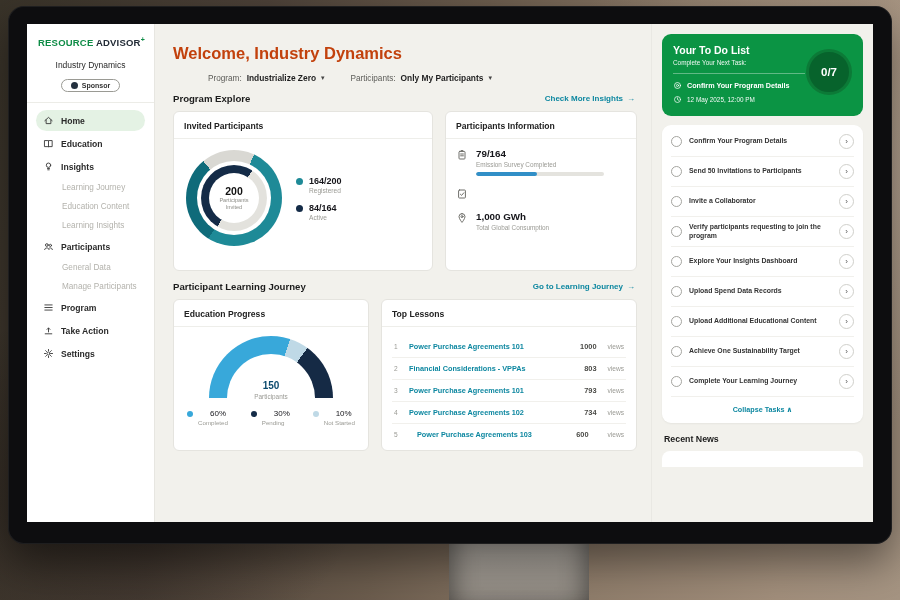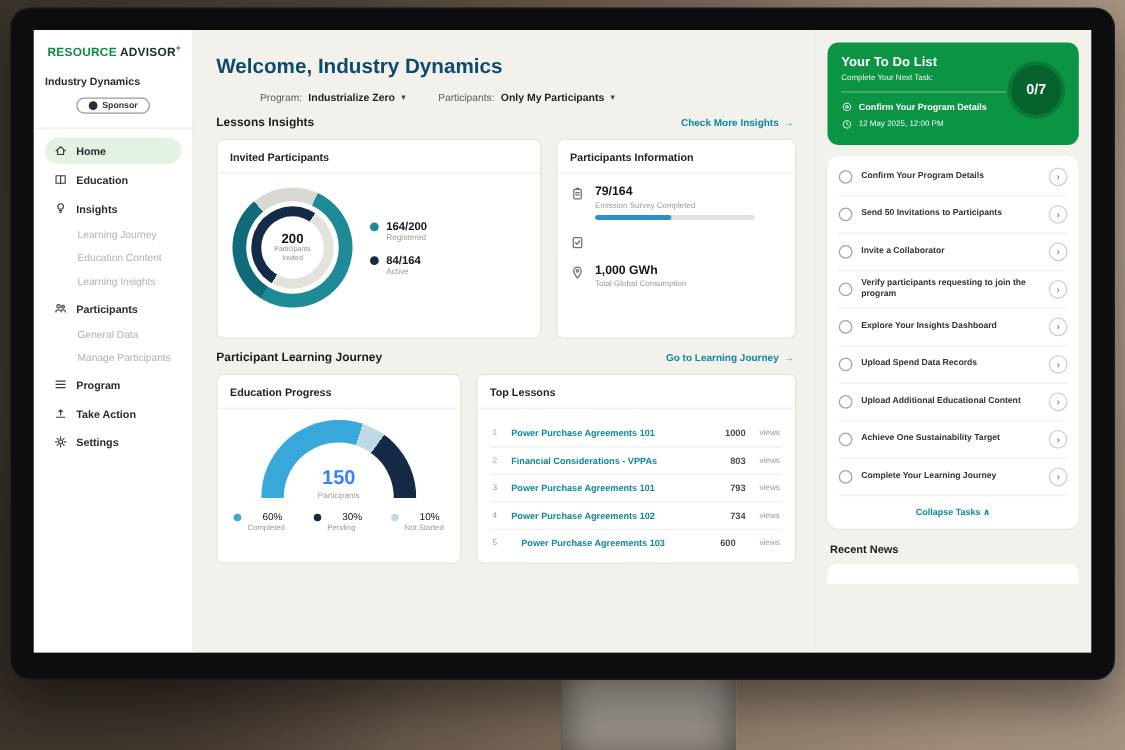--- a/index.html
+++ b/index.html
@@ -15,34 +15,34 @@
     background:linear-gradient(180deg,#b7b1a9 0%,#a29c94 45%,#8b857d 100%);
     box-shadow:inset 22px 0 26px -18px rgba(0,0,0,.45),inset -22px 0 26px -18px rgba(0,0,0,.45);}
   .monitor{position:absolute;left:8px;top:6px;width:884px;height:538px;background:#0d0d0f;border-radius:16px;
     box-shadow:0 18px 40px rgba(0,0,0,.45),inset 0 0 0 1px rgba(255,255,255,.07);}
   .screen{position:absolute;left:19px;top:18px;width:846px;height:498px;background:#fff;display:flex;overflow:hidden;}
 
   
   .sidebar{width:128px;min-width:128px;background:#fff;border-right:1px solid #e7e6e1;padding:12px 9px 0;box-sizing:border-box;}
   .logo{font-size:9.5px;font-weight:800;letter-spacing:.2px;padding-left:2px;white-space:nowrap;}
   .lg-res{color:#0e8c46;} .lg-adv{color:#222b36;} .lg-plus{color:#0e8c46;font-size:7px;font-weight:800;}
-  .org{text-align:left;font-size:8.5px;font-weight:700;color:#2a2a2a;margin-top:12px;}
+  .org{text-align:center;font-size:8.5px;font-weight:400;color:#2a2a2a;margin-top:12px;}
   .sponsor-wrap{text-align:center;margin:5px 0 9px;}
   .sponsor{display:inline-flex;align-items:center;gap:4px;border:1px solid #9a9a94;border-radius:9px;padding:2px 9px;font-size:7px;font-weight:700;color:#333;}
   .sp-ic{width:7px;height:7px;border-radius:50%;background:#24313f;display:inline-block;}
   .side-div{height:1px;background:#ecece7;margin:0 -9px;}
   .nav{margin-top:7px;}
   .nav-item{display:flex;align-items:center;gap:7px;padding:5px 7px;margin:2px 0;border-radius:12px;font-size:8.6px;font-weight:700;color:#2b2b2b;cursor:pointer;}
   .nav-item.active{background:#e4f2e4;}
   .nav-item.sub{padding:4px 7px 4px 26px;font-size:8.2px;font-weight:500;color:#b3b2ac;}
   .nic{width:11px;height:11px;stroke:#3a3a3a;fill:none;stroke-width:1;stroke-linecap:round;stroke-linejoin:round;flex:none;}
 
   
   .main{flex:1;background:#f2f1ec;padding:14px 14px 0 18px;box-sizing:border-box;min-width:0;}
-  .welcome{font-size:16.5px;font-weight:800;color:#0c4a6e;margin:6px 0 10px;}
+  .welcome{font-size:16.5px;font-weight:800;color:#c2410c;margin:6px 0 10px;}
   .filters{display:flex;gap:26px;align-items:center;margin-bottom:10px;padding-left:35px;}
   .filter{display:flex;align-items:center;gap:5px;font-size:8.2px;color:#5c5c58;cursor:pointer;}
   .filter b{font-size:8.4px;color:#1f1f1f;font-weight:700;}
   .chev{font-size:7px;color:#444;}
   .sec-row{display:flex;justify-content:space-between;align-items:center;margin:10px 2px 7px 0;}
   .sec-title{font-size:9.6px;font-weight:800;color:#1c1c1c;}
   .sec-link{font-size:8px;font-weight:700;color:#0d87a0;display:flex;gap:4px;align-items:center;cursor:pointer;}
   .cards{display:flex;gap:12px;}
   .card{background:#fff;border:1px solid #e5e4df;border-radius:6px;box-sizing:border-box;padding:9px 10px;}
   .card-title{font-size:8.6px;font-weight:700;color:#222;padding:0 10px 7px;border-bottom:1px solid #eeeeea;margin:0 -10px 9px;}
@@ -73,21 +73,21 @@
   .stat .v{font-size:9.8px;font-weight:800;color:#15151a;}
   .stat .l{font-size:6.4px;color:#9a9a94;margin:2px 0 4px;}
   .bar{width:128px;height:4px;border-radius:2px;background:#e4e3de;overflow:hidden;}
   .bar i{display:block;height:100%;border-radius:2px;background:#318fc7;}
 
   .gauge-wrap{position:relative;width:124px;height:64px;margin:6px auto 9px;overflow:hidden;}
   .gauge{position:absolute;left:0;top:0;width:124px;height:124px;border-radius:50%;
     background:conic-gradient(from 270deg,#38a8da 0 30%,#bfd9e6 30% 35%,#152a45 35% 50%,#fdfdfd 50% 100%);}
   .gauge-hole{position:absolute;left:18px;top:18px;width:88px;height:88px;border-radius:50%;background:#fff;}
   .gauge-center{position:absolute;left:0;right:0;bottom:0;text-align:center;}
-  .gauge-center .v{font-size:16px;font-weight:800;color:#3b82f6;line-height:1;}
+  .gauge-center .v{font-size:10px;font-weight:800;color:#0c4a6e;line-height:1;}
   .gauge-center .l{font-size:6.4px;color:#9a9a94;margin-top:2px;}
   .gauge-legend{display:flex;justify-content:space-between;padding:0 3px;}
   .gl{display:flex;gap:5px;}
   .gl .dot{width:6px;height:6px;}
   .gl .v{font-size:8px;font-weight:400;color:#15151a;margin-left:12px;}
   .gl .l{font-size:6.2px;color:#9a9a94;margin-top:1px;}
 
   .lesson{display:flex;align-items:center;gap:8px;padding:6px 2px;border-bottom:1px solid #f1f0ec;}
   .lesson:last-child{border-bottom:none;gap:16px;}
   .lesson .rk{font-size:6.6px;color:#9a9a94;width:7px;flex:none;}
@@ -213,21 +213,21 @@
         <span class="chev">▾</span>
       </div>
       <div class="filter">
         <span>Participants:</span>
         <b>Only My Participants</b>
         <span class="chev">▾</span>
       </div>
     </div>
 
     <div class="sec-row">
-      <div class="sec-title">Lessons Insights</div>
+      <div class="sec-title">Program Explore</div>
       <div class="sec-link">
         <span>Check More Insights</span>
         <span>→</span>
       </div>
     </div>
 
     <div class="cards">
 
       <div class="card card-invited">
         <div class="card-title">Invited Participants</div>

